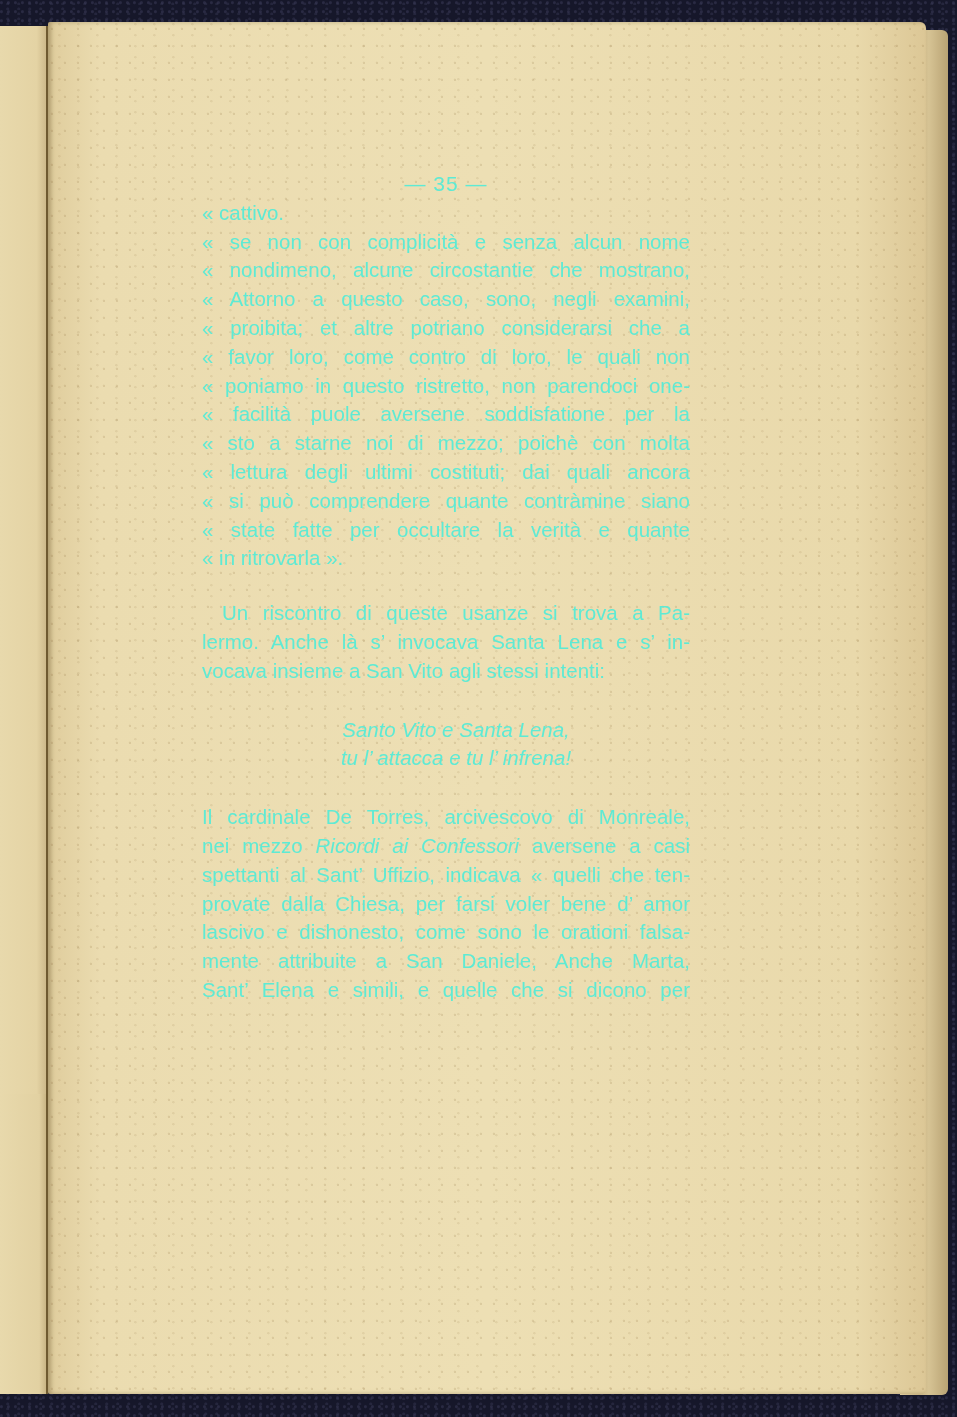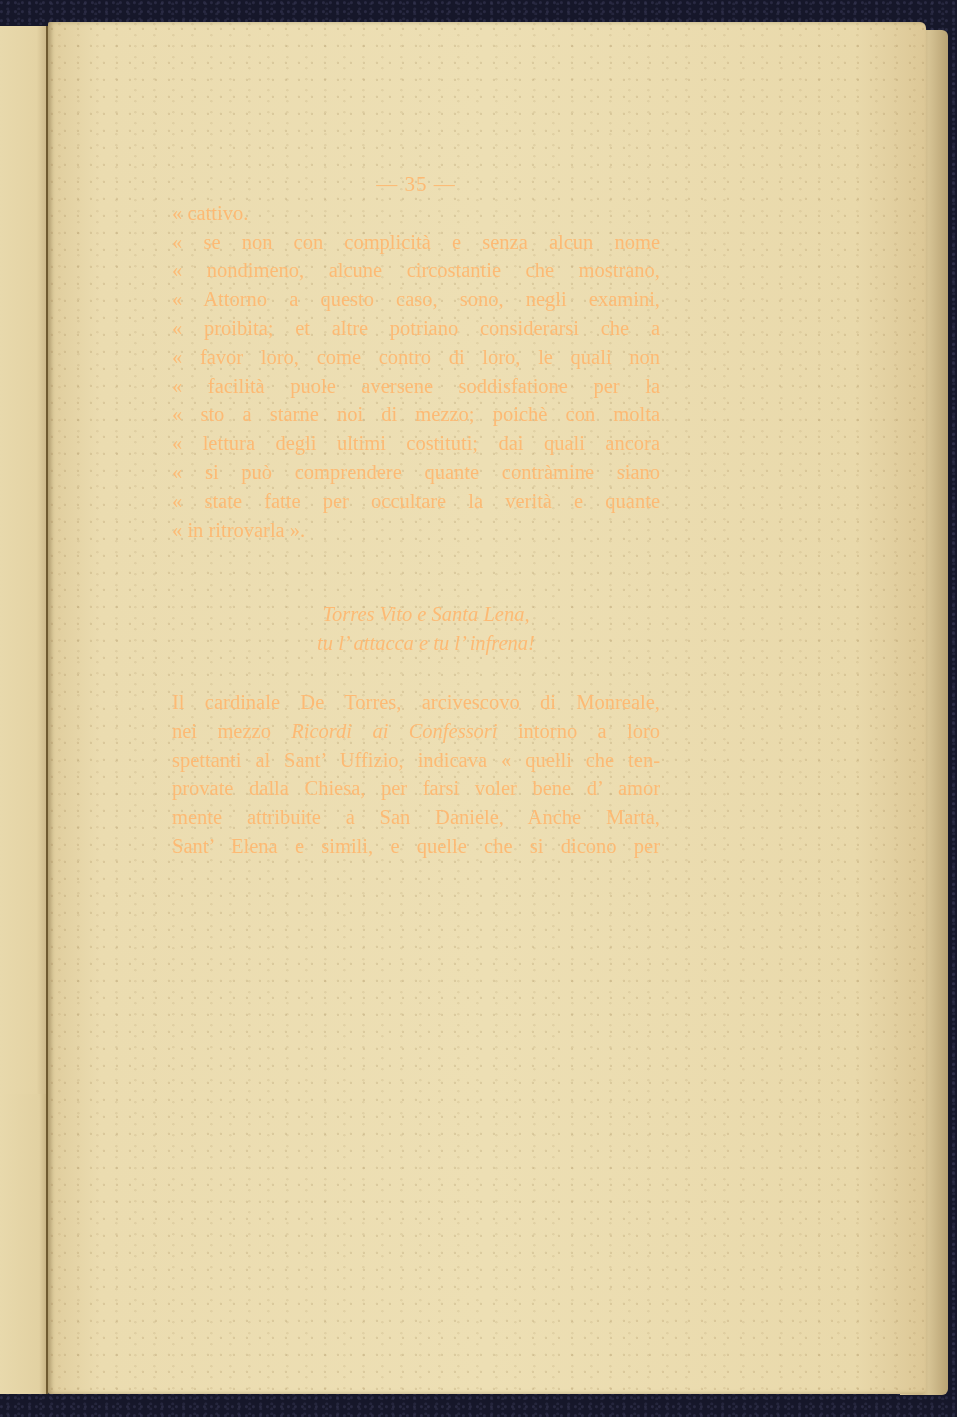--- a/index.html
+++ b/index.html
@@ -44,24 +44,24 @@
       background:
         radial-gradient(circle at 30% 40%, rgba(140,110,60,0.18) 0 1px, transparent 1.5px),
         radial-gradient(circle at 60% 20%, rgba(140,110,60,0.12) 0 1px, transparent 1.5px),
         linear-gradient(90deg, #dfcc9c 0%, #ebdcb0 6%, #eddfb4 50%, #e9d9ab 92%, #dcc796 100%);
       background-size: 13px 17px, 19px 11px, auto;
       border-radius: 2px 6px 4px 2px;
       box-shadow: inset 3px 0 4px rgba(90,70,30,0.35);
     }
     .text-block {
       position: absolute;
-      left: 172px; top: 170px;
+      left: 202px; top: 170px;
       width: 488px;
-      font-family: Liberation Serif, serif;
-      color: #fdba74;
+      font-family: Liberation Sans, sans-serif;
+      color: #5eead4;
       font-size: 20.5px;
       line-height: 28.8px;
     }
     .page-number {
       text-align: center;
       font-size: 21px;
       margin-bottom: 0px;
       letter-spacing: 1px;
     }
     .line {
@@ -96,41 +96,48 @@
 <div class="text-block">
   <div class="page-number">— 35 —</div>
 
   <div>
     <span class="line last">« cattivo.</span>
     <span class="line">« se non con complicità e senza alcun nome</span>
     <span class="line">« nondimeno, alcune circostantie che mostrano,</span>
     <span class="line indent" style="padding-left:0;">  « Attorno a questo caso, sono, negli examini,</span>
     <span class="line">« proibita; et altre potriano considerarsi che a</span>
     <span class="line">« favor loro, come contro di loro, le quali non</span>
+    <span class="line">« poniamo in questo ristretto, non parendoci one-</span>
     <span class="line">« facilità puole aversene soddisfatione per la</span>
     <span class="line">« sto a starne noi di mezzo; poichè con molta</span>
     <span class="line">« lettura degli ultimi costituti; dai quali ancora</span>
     <span class="line">« si può comprendere quante contràmine siano</span>
     <span class="line">« state fatte per occultare la verità e quante</span>
     <span class="line last">« in ritrovarla ».</span>
   </div>
 
   <div class="gap"></div>
 
+  <div>
+    <span class="line" style="padding-left:20px;">Un riscontro di queste usanze si trova a Pa-</span>
+    <span class="line">lermo. Anche là s’ invocava Santa Lena e s’ in-</span>
+    <span class="line last">vocava insieme a San Vito agli stessi intenti:</span>
+  </div>
 
   <div class="gap2"></div>
 
   <div class="verse">
-    <span class="vline">Torres Vito e Santa Lena,</span>
+    <span class="vline">Santo Vito e Santa Lena,</span>
     <span class="vline">tu l’ attacca e tu l’ infrena!</span>
   </div>
 
   <div class="gap2"></div>
 
   <div>
     <span class="line">Il cardinale De Torres, arcivescovo di Monreale,</span>
-    <span class="line"><span>nei mezzo</span> <em>Ricordi ai Confessori</em> <span>intorno a loro</span></span>
+    <span class="line"><span>nei mezzo</span> <em>Ricordi ai Confessori</em> <span>aversene a casi</span></span>
     <span class="line">spettanti al Sant’ Uffizio, indicava « quelli che ten-</span>
     <span class="line">provate dalla Chiesa, per farsi voler bene d’ amor</span>
+    <span class="line">lascivo e dishonesto, come sono le orationi falsa-</span>
     <span class="line">mente attribuite a San Daniele, Anche Marta,</span>
     <span class="line">Sant’ Elena e simili, e quelle che si dicono per</span>
   </div>
 </div>
 
 </body></html>

